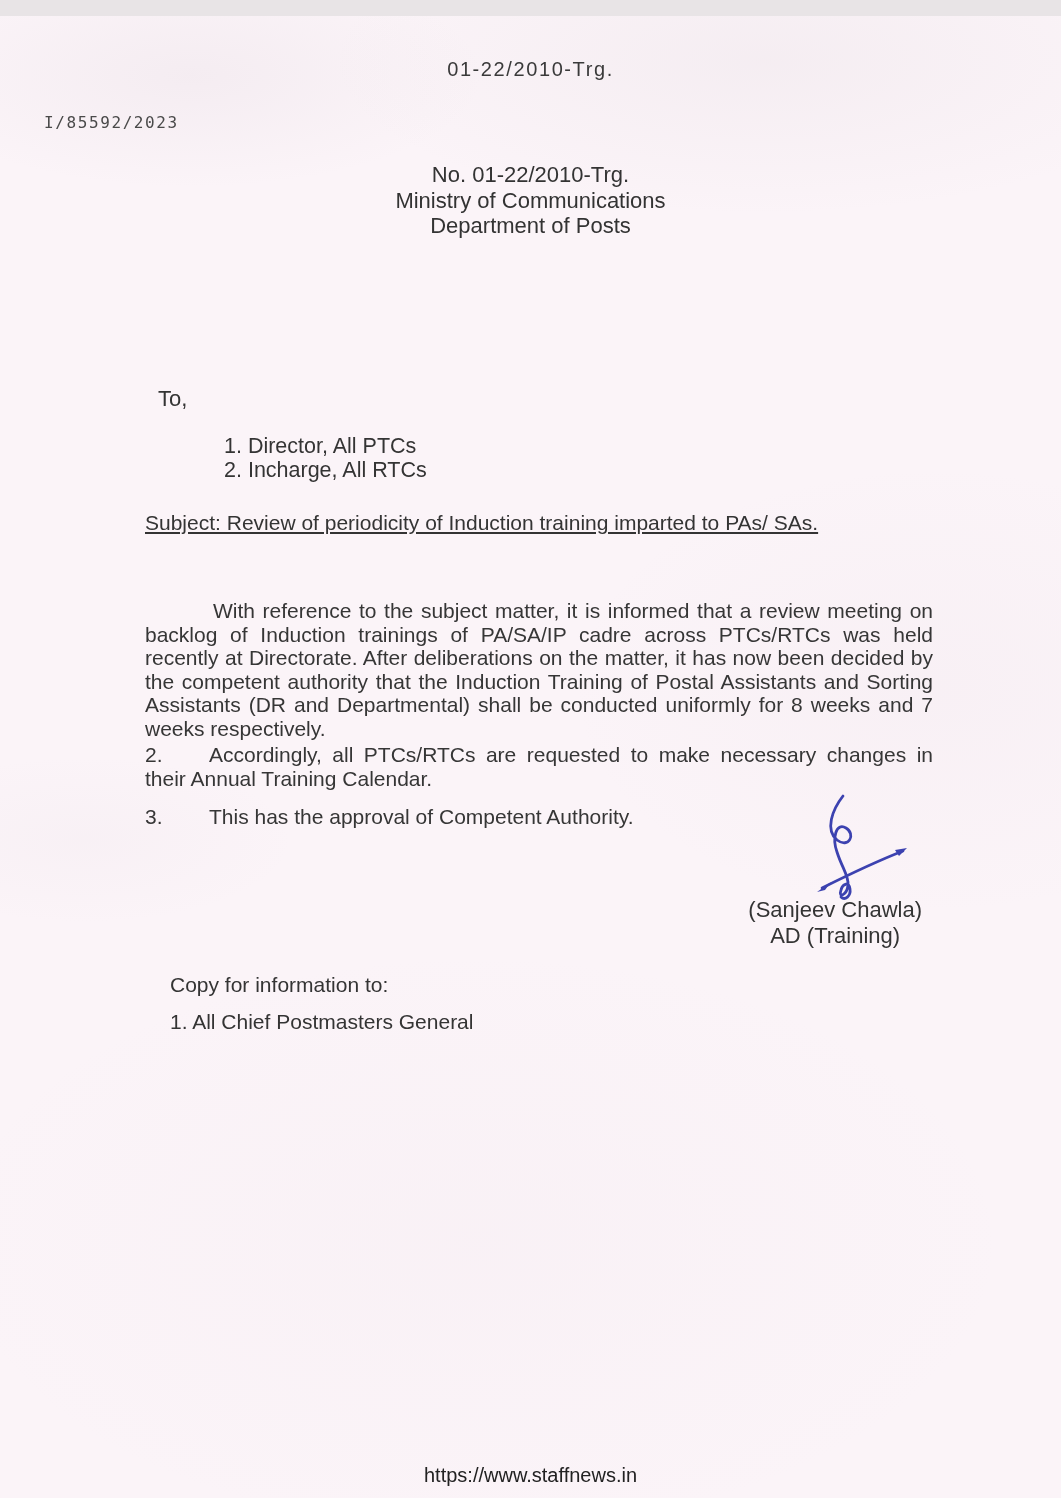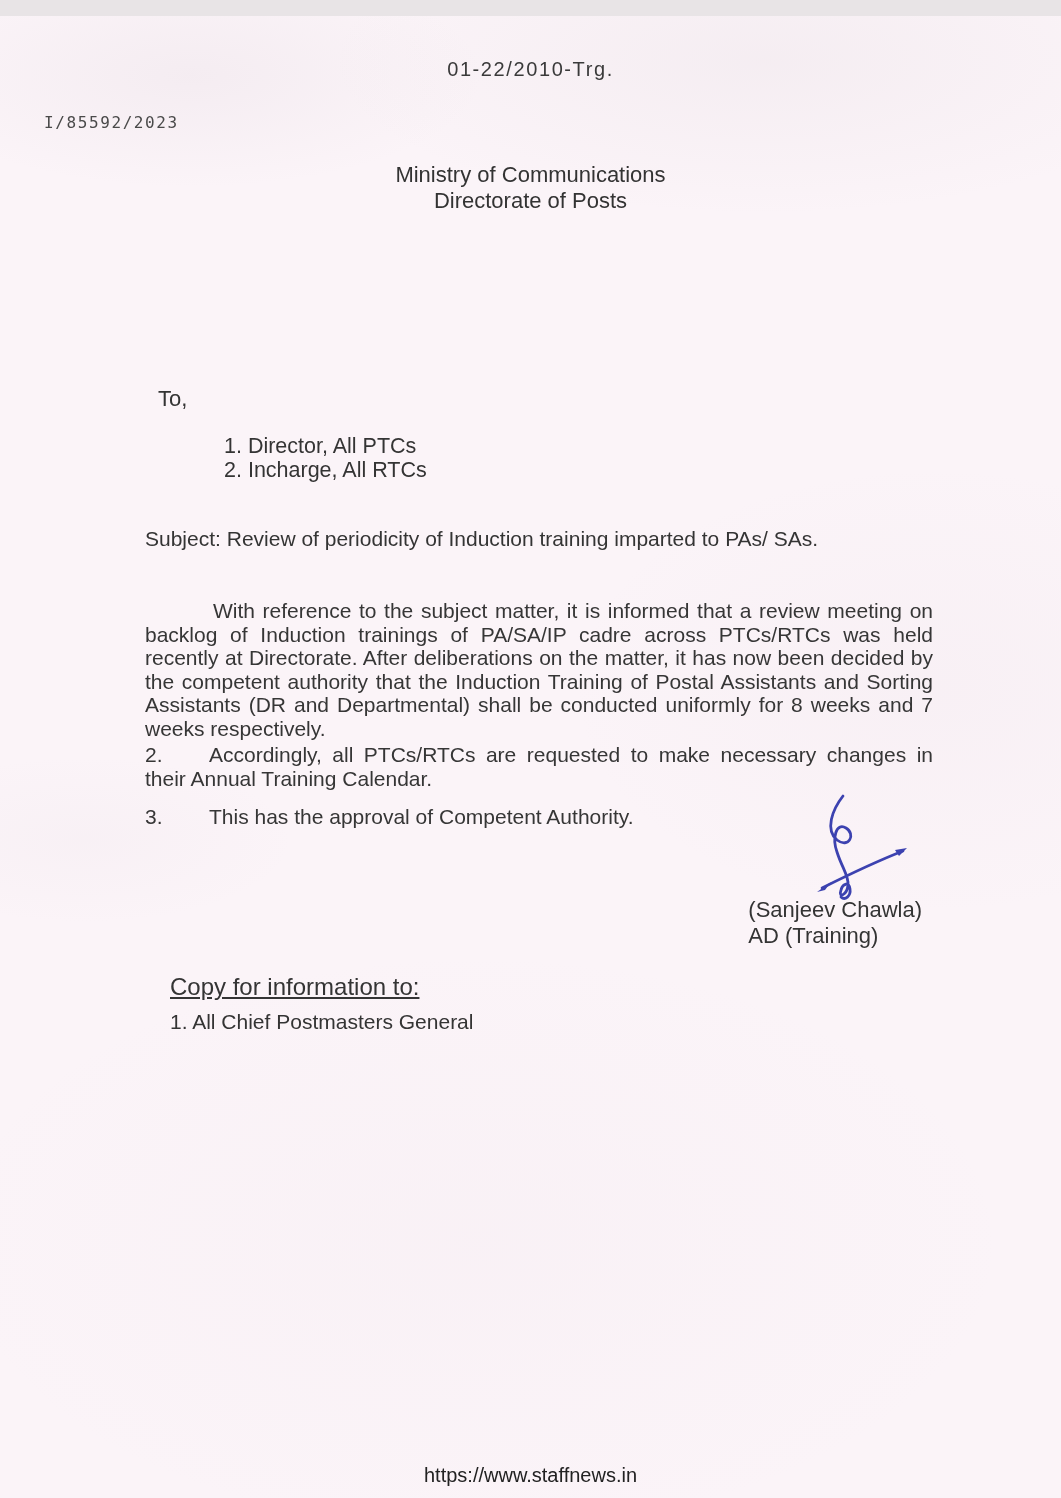--- a/index.html
+++ b/index.html
@@ -56,22 +56,23 @@
   .salutation {
     top: 370px; left: 158px;
     font-size: 22px;
   }
   .addressees {
     top: 418px; left: 224px;
     font-size: 21.5px;
     line-height: 24px;
   }
   .subject {
-    top: 511px; left: 145px; width: 790px;
+    top: 495px; left: 145px; width: 790px;
     font-size: 21px;
+    text-decoration: underline;
   }
   .body-para {
     left: 145px; width: 788px;
     font-size: 21px;
     line-height: 23.5px;
     text-align: justify;
     margin: 0;
     color: #363636;
   }
   .para-1 { top: 583px; text-indent: 68px; }
@@ -81,28 +82,27 @@
     display: inline-block;
     width: 64px;
     text-indent: 0;
   }
   .signature-ink {
     top: 768px; left: 792px;
     width: 130px; height: 172px;
   }
   .signatory {
     top: 881px; right: 139px;
-    text-align: left;
+    text-align: center;
     font-size: 22px;
     line-height: 26px;
   }
   .copy-heading {
     top: 957px; left: 170px;
-    font-size: 24px;
-    text-decoration: underline;
+    font-size: 21px;
   }
   .copy-items {
     top: 994px; left: 170px;
     font-size: 21px;
     line-height: 23px;
   }
   .watermark {
     top: 1448px; left: 0; width: 100%;
     text-align: center;
     font-size: 20px;
@@ -118,22 +118,23 @@
 </head>
 <body>
 
 <div class="page">
 
   <div class="abs top-ref">01-22/2010-Trg.</div>
 
   <div class="abs diary-no">I/85592/2023</div>
 
   <div class="abs letterhead">
+    <span class="line">No. 01-22/2010-Trg.</span>
     <span class="line">Ministry of Communications</span>
-    <span class="line">Directorate of Posts</span>
+    <span class="line">Department of Posts</span>
   </div>
 
 
   <div class="abs salutation">To,</div>
 
   <div class="abs addressees">
     <span class="line">1. Director, All PTCs</span>
     <span class="line">2. Incharge, All RTCs</span>
   </div>
 

